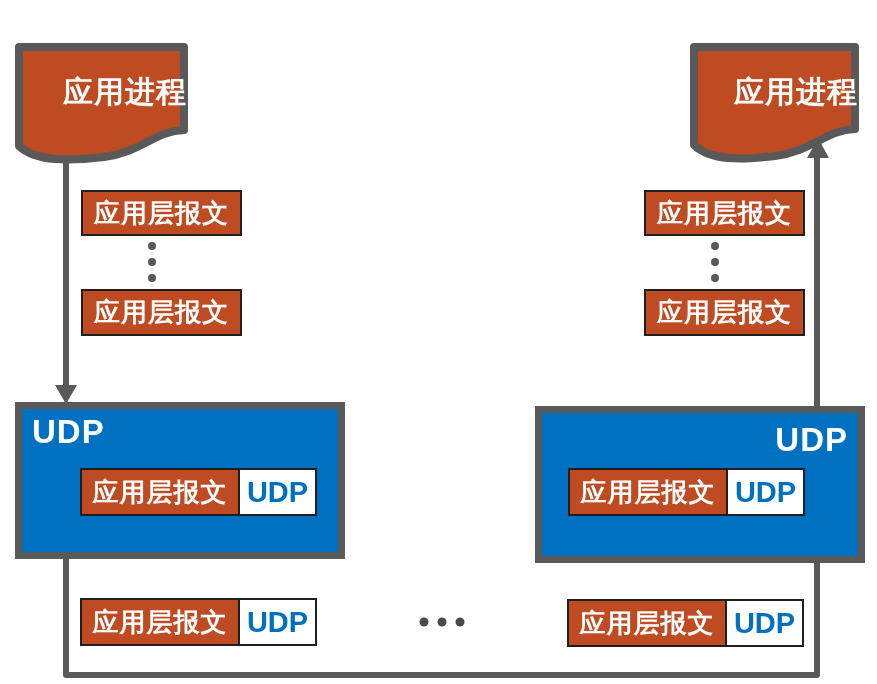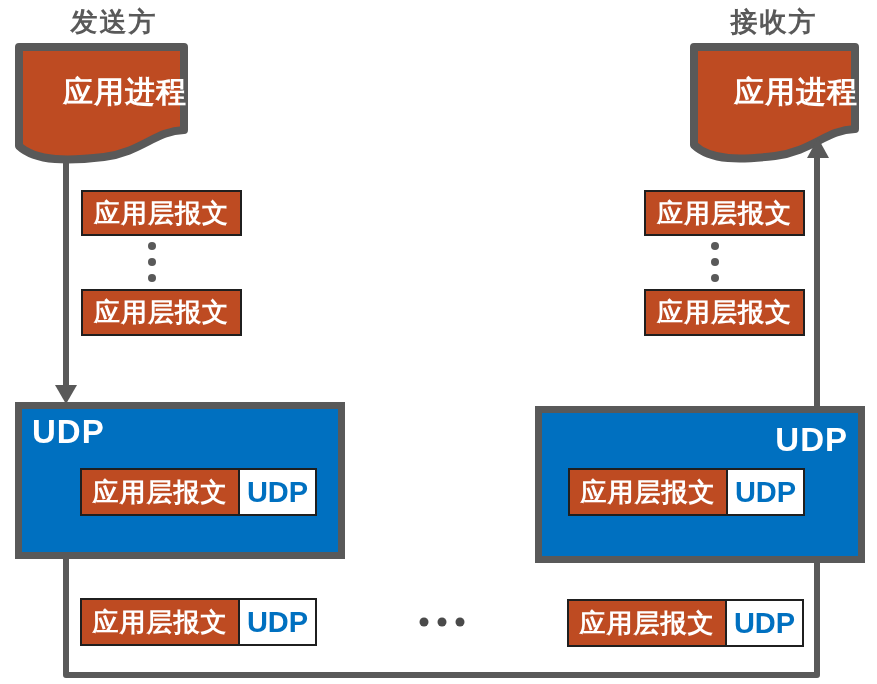--- a/index.html
+++ b/index.html
@@ -74,22 +74,20 @@
       <circle cx="715" cy="278" r="4"></circle>
     </g>
 
     <g fill="#4a4a4a">
       <circle cx="424" cy="622" r="4.5"></circle>
       <circle cx="442" cy="622" r="4.5"></circle>
       <circle cx="460" cy="622" r="4.5"></circle>
     </g>
   </svg>
 
-  <div class="abs side-title" style="left:44px;top:4px;width:140px;">发送方</div>
-  <div class="abs side-title" style="left:704px;top:4px;width:140px;">接收方</div>
 
   <div class="abs process-label" style="left:15px;top:72px;width:172px;">应用进程</div>
   <div class="abs process-label" style="left:690px;top:72px;width:168px;">应用进程</div>
 
   <div class="abs msg-box" style="left:81px;top:190px;width:161px;height:46px;">应用层报文</div>
   <div class="abs msg-box" style="left:81px;top:289px;width:161px;height:47px;">应用层报文</div>
 
   <div class="abs msg-box" style="left:644px;top:190px;width:161px;height:46px;">应用层报文</div>
   <div class="abs msg-box" style="left:644px;top:289px;width:161px;height:47px;">应用层报文</div>
 

